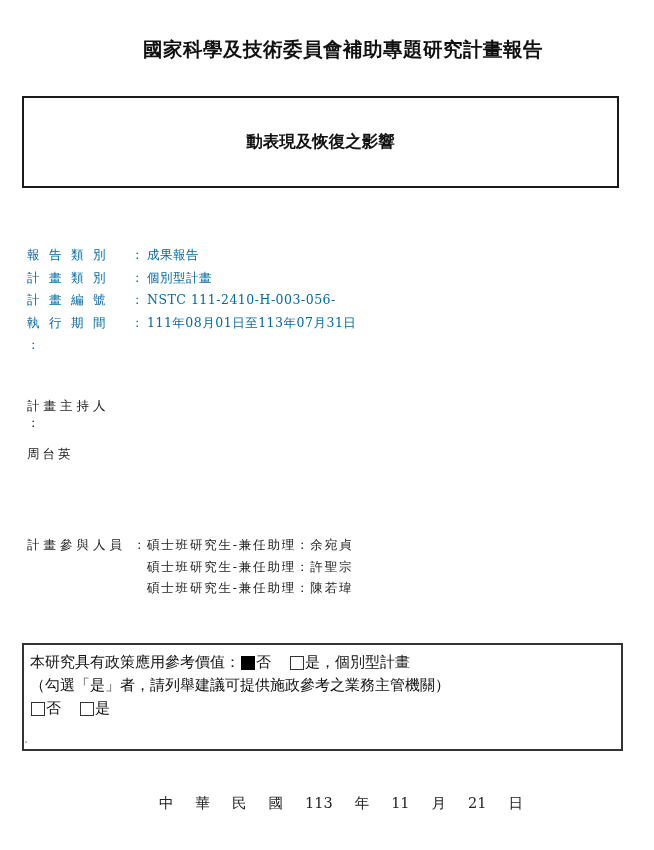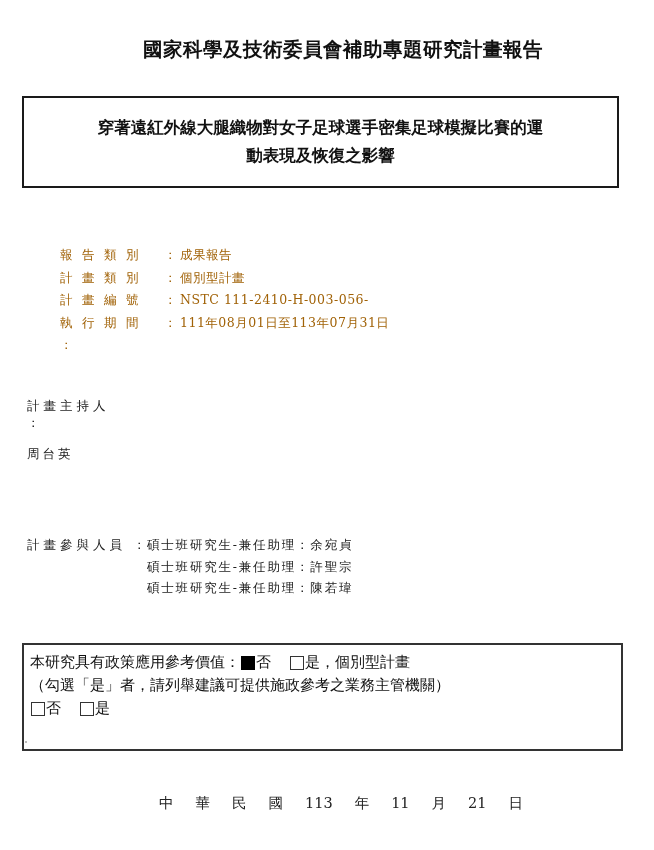--- a/index.html
+++ b/index.html
@@ -13,21 +13,21 @@
     font-weight: bold; font-size: 19.5px; letter-spacing: 0.5px; color: #111;
   }
   .title-box {
     position: absolute; left: 22px; top: 96px; width: 597px; height: 92px;
     border: 2.5px solid #1a1a1a; box-sizing: border-box;
     display: flex; flex-direction: column; align-items: center; justify-content: center;
     font-family: "DejaVu Sans", "Liberation Sans", sans-serif;
     font-weight: bold; font-size: 16.5px; line-height: 28px; text-align: center;
   }
   .title-box span { display: block; }
-  .info { position: absolute; left: 27px; top: 244px; font-size: 12.5px; color: #a16207; margin-left: 33px; }
+  .info { position: absolute; left: 27px; top: 244px; font-size: 12.5px; color: #0369a1; }
   .info-row { height: 22.5px; line-height: 22.5px; display: flex; white-space: nowrap; }
   .info-label { width: 104px; letter-spacing: 9.5px; }
   .info-colon { width: 16px; }
   .info-value { letter-spacing: 0.5px; }
   .pi { position: absolute; left: 27px; top: 398px; font-size: 12.5px; color: #222; display: flex; white-space: nowrap; flex-direction: column; }
   .pi-label { width: 106px; letter-spacing: 4px; }
   .pi-colon { width: 14px; }
   .pi-value { letter-spacing: 3px; margin-top: 14px; }
   .members { position: absolute; left: 27px; top: 534px; font-size: 12.5px; color: #222; }
   .member-row { height: 21.5px; line-height: 21.5px; display: flex; white-space: nowrap; }
@@ -52,21 +52,20 @@
     font-size: 14.5px; color: #222; word-spacing: 0; padding-left: 8px;
   }
   .date span { display: inline-block; margin: 0 11px; }
 </style>
 </head>
 <body>
 
 <div class="main-title">國家科學及技術委員會補助專題研究計畫報告</div>
 
 <div class="title-box">
-  <span>穿著遠紅外線大腿織物對女子足球選手密集足球模擬比賽的運</span>
   <span>動表現及恢復之影響</span>
 </div>
 
 <div class="info">
   <div class="info-row">
     <span class="info-label">報告類別</span>
     <span class="info-colon">：</span>
     <span class="info-value">成果報告</span>
   </div>
   <div class="info-row">

